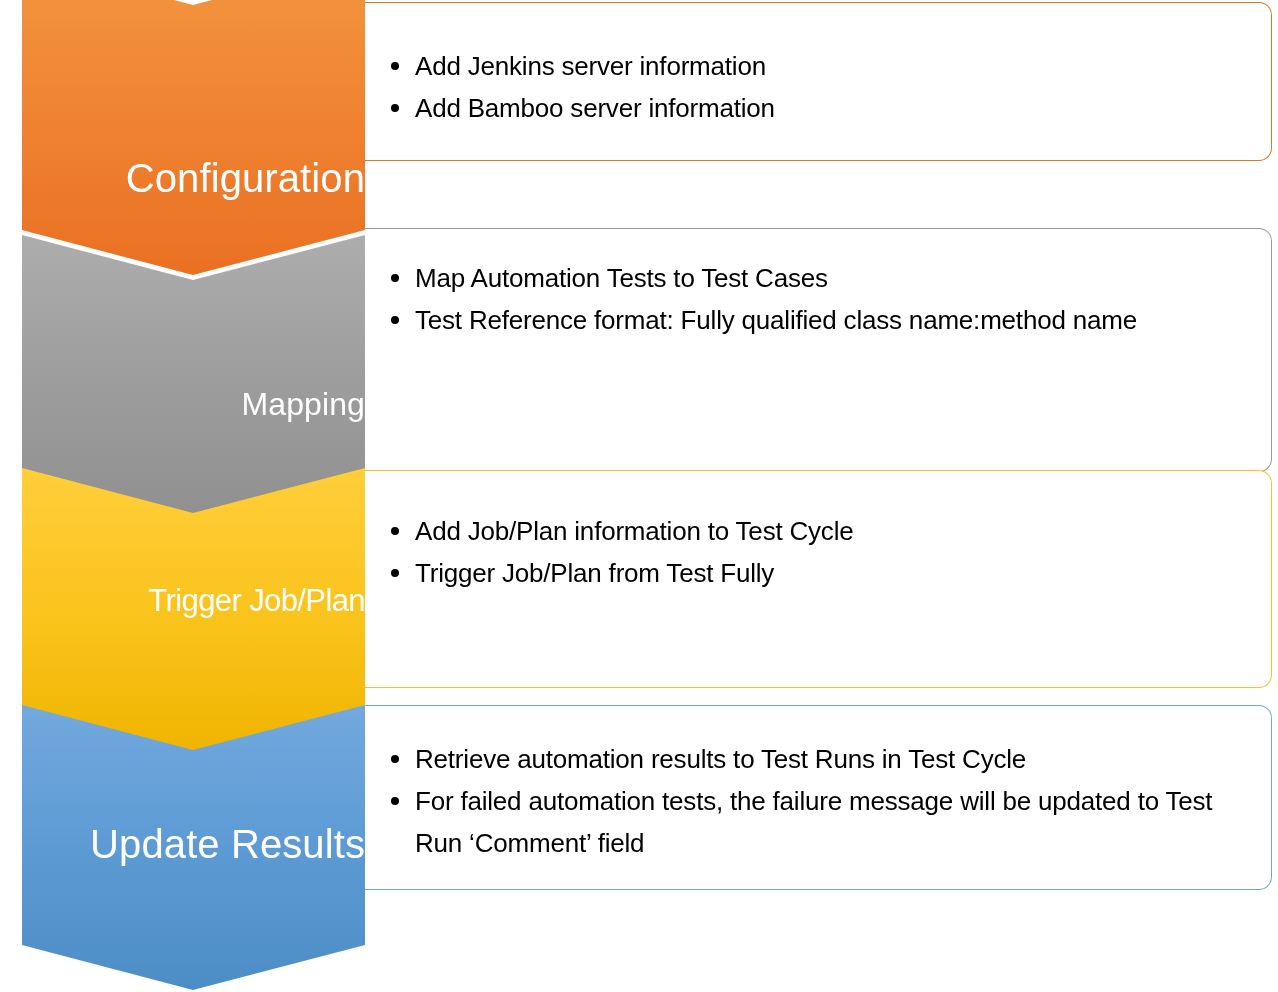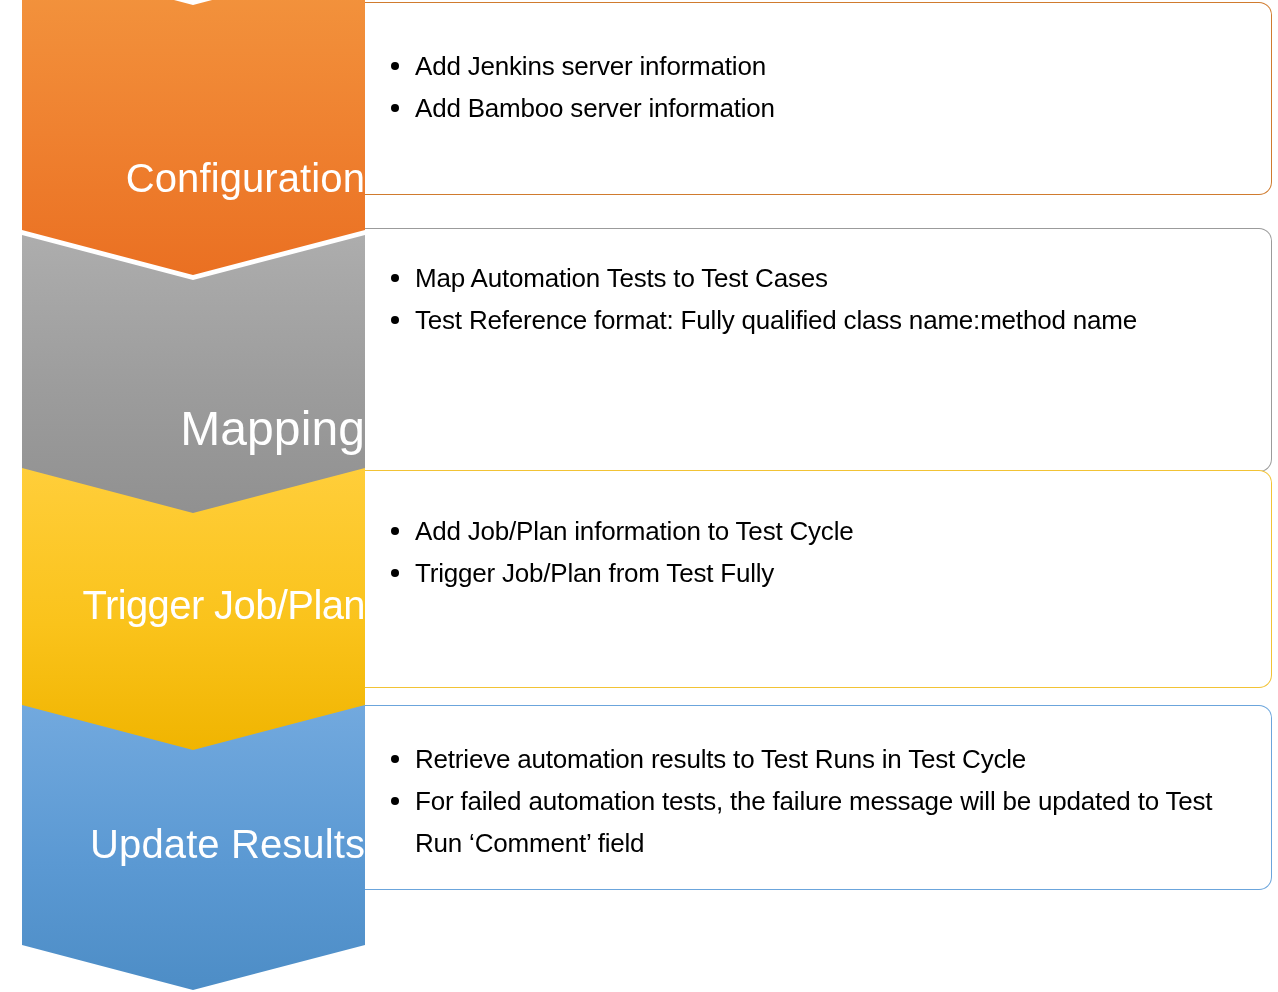--- a/index.html
+++ b/index.html
@@ -41,37 +41,37 @@
     width: 343px;
     text-align: right;
     color: #ffffff;
     font-family: "Liberation Sans", sans-serif;
     font-weight: 400;
     letter-spacing: 0.1px;
     white-space: nowrap;
     line-height: 1;
   }
   .stage-label.lbl-0 { top: 158px; font-size: 40px; }
-  .stage-label.lbl-1 { top: 405px; font-size: 48px; }
-  .stage-label.lbl-2 { top: 585px; font-size: 40px; letter-spacing: -0.6px; }
+  .stage-label.lbl-1 { top: 388px; font-size: 32px; }
+  .stage-label.lbl-2 { top: 585px; font-size: 31px; letter-spacing: -0.6px; }
   .stage-label.lbl-3 { top: 824px; font-size: 40px; }
 
   
   .content-box {
     position: absolute;
     left: 365px;
     width: 907px;
     box-sizing: border-box;
     background: #ffffff;
     border: 1px solid #bfbfbf;
     border-left: none;
     border-top-right-radius: 13px;
     border-bottom-right-radius: 13px;
   }
-  .content-box.box-0 { top: 2px;   height: 193px; border-color: #D07B2E; }
+  .content-box.box-0 { top: 2px;   height: 159px; border-color: #D07B2E; }
   .content-box.box-1 { top: 228px; height: 244px; border-color: #9B9B9B; }
   .content-box.box-2 { top: 470px; height: 218px; border-color: #F2C335; }
   .content-box.box-3 { top: 705px; height: 185px; border-color: #6BA5DC; }
 
   .bullet-list {
     list-style: none;
     margin: 0;
     padding: 0;
     position: absolute;
     left: 24px;

